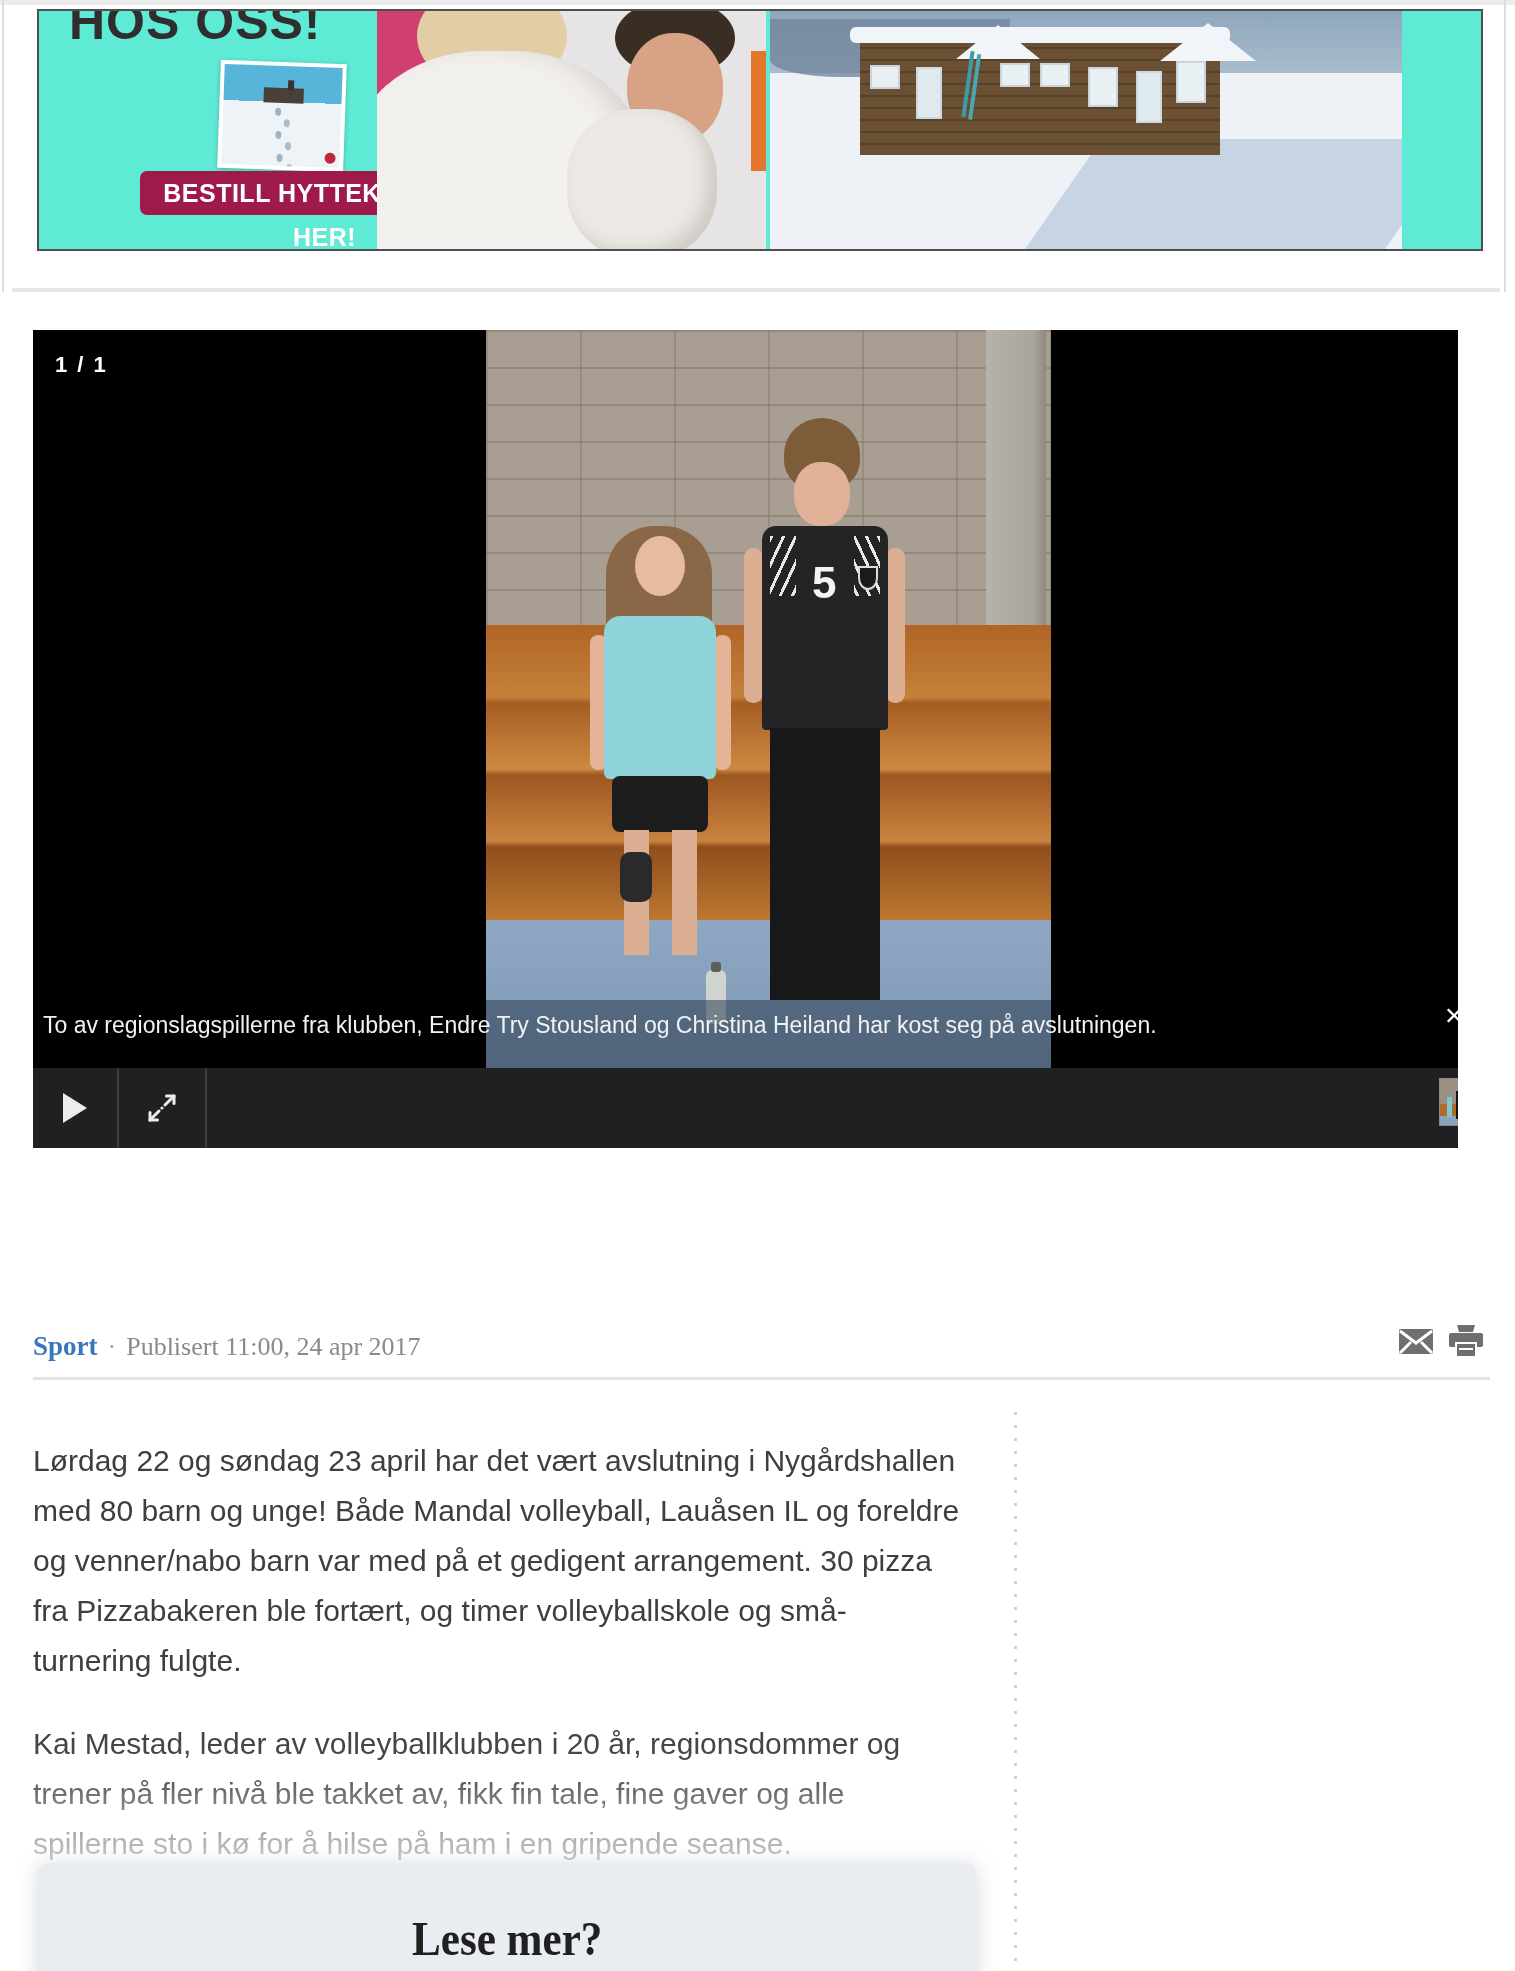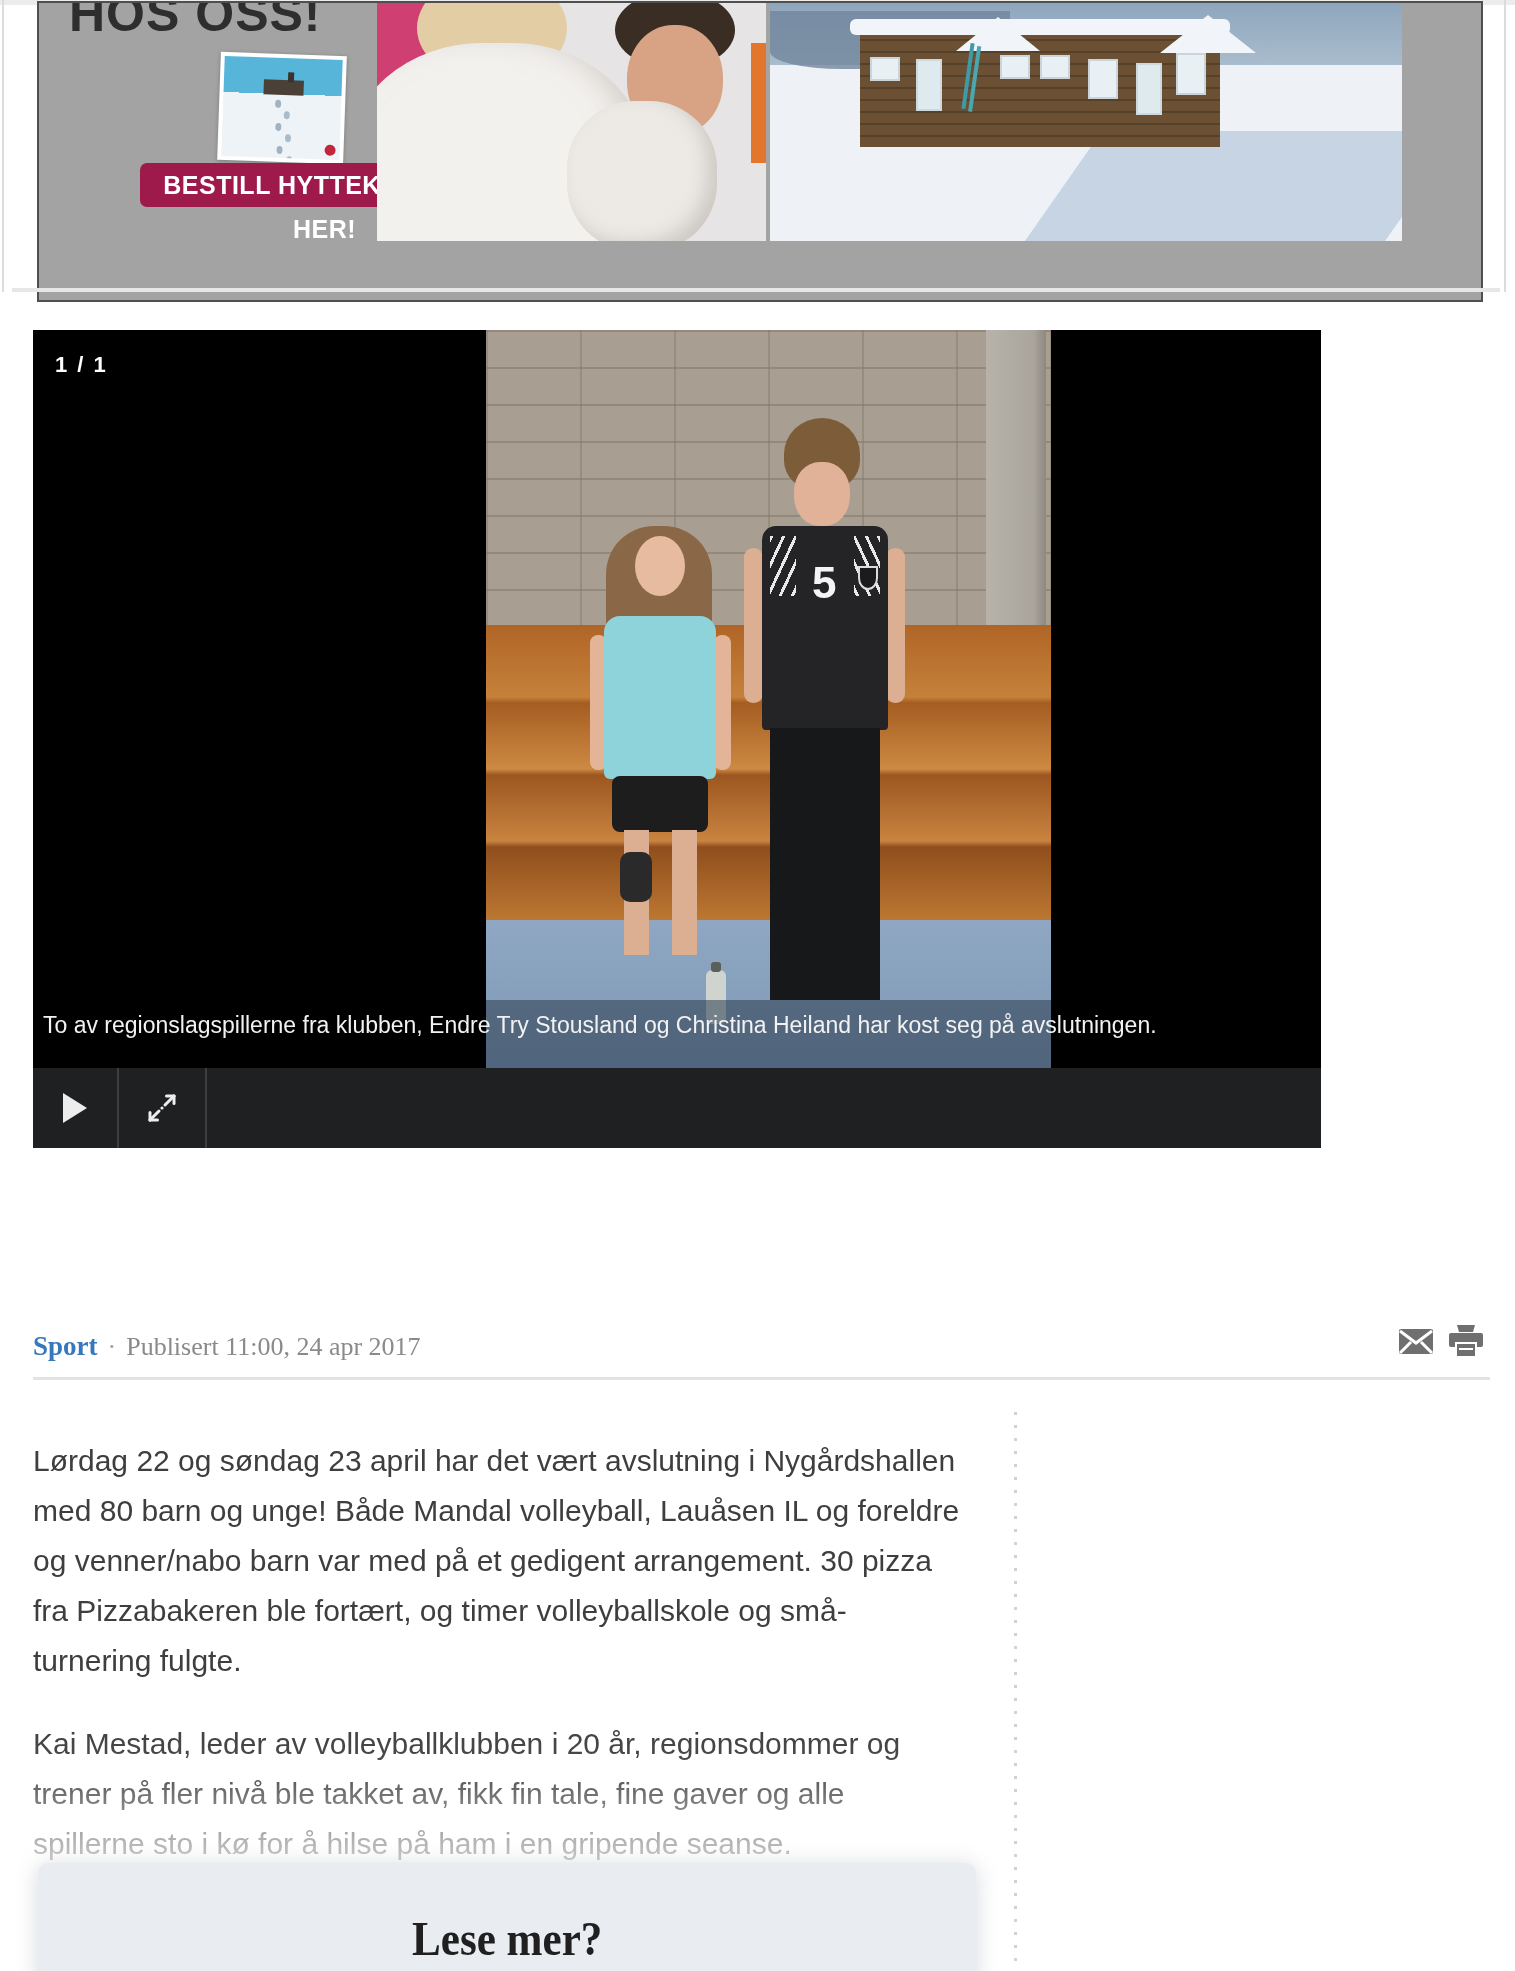--- a/index.html
+++ b/index.html
@@ -6,21 +6,21 @@
   .page{position:relative;width:1515px;height:1971px;overflow:hidden;background:#fff;
         font-family:"Liberation Sans", sans-serif;}
   .abs{position:absolute;}
 
   
   .top-strip{left:0;top:0;width:1515px;height:5px;background:#ececec;}
   .edge-l{left:2px;top:0;width:2px;height:292px;background:#dcdcdc;}
   .edge-r{left:1504px;top:0;width:2px;height:292px;background:#dcdcdc;}
 
   
-  .ad{left:37px;top:1px;width:1446px;height:301px;background:#a3a3a3;border:2px solid #4f4f4f;
+  .ad{left:37px;top:9px;width:1446px;height:242px;background:#5eead4;border:2px solid #4f4f4f;
       box-sizing:border-box;overflow:hidden;}
   .ad-headline{position:absolute;left:30px;top:-18px;font-size:50px;font-weight:bold;color:#2e2e2e;
       letter-spacing:1px;white-space:nowrap;}
   .catalog{position:absolute;left:180px;top:51px;width:126px;height:108px;background:#fff;
       box-shadow:0 1px 4px rgba(0,0,0,.25);transform:rotate(2deg);padding:4px;box-sizing:border-box;}
   .catalog-img{position:relative;width:100%;height:100%;background:linear-gradient(180deg,#56b5d8 0 36%,#eef3f7 36% 100%);overflow:hidden;}
   .catalog-cabin{position:absolute;left:40px;top:22px;width:40px;height:15px;background:#4a4038;}
   .catalog-chimney{position:absolute;left:64px;top:14px;width:6px;height:10px;background:#3a322c;}
   .prints{position:absolute;left:52px;top:42px;width:6px;height:8px;border-radius:50%;background:#9fb3c4;
       box-shadow:9px 11px 0 #a9bccb,1px 23px 0 #9fb3c4,11px 34px 0 #a9bccb,3px 46px 0 #9fb3c4,13px 56px 0 #a9bccb;}
@@ -56,21 +56,21 @@
   .snowground{position:absolute;left:0;top:130px;width:100%;height:108px;background:#eef2f7;}
   .snowshadow{position:absolute;left:290px;top:128px;width:360px;height:120px;background:#b9c9dd;
       transform:skewX(-35deg);opacity:.75;}
   .hellvik{left:1213px;top:0;width:148px;height:102px;background:#141414;color:#fff;text-align:center;}
   .hellvik-label{position:absolute;left:0;right:0;top:56px;font-size:20px;font-weight:bold;letter-spacing:.5px;}
 
   
   .div1{left:12px;top:288px;width:1488px;height:4px;background:#e7e7e7;}
 
   
-  .gallery{left:33px;top:330px;width:1288px;height:818px;background:#000;overflow:hidden;}
+  .gallery{left:33px;top:330px;width:1425px;height:818px;background:#000;overflow:hidden;}
   .counter{position:absolute;left:22px;top:22px;color:#fff;font-size:22px;font-weight:bold;letter-spacing:2px;}
   .photo{position:absolute;left:453px;top:0;width:565px;height:738px;overflow:hidden;
       background:#a59c8e;}
   .brickwall{position:absolute;left:0;top:0;width:100%;height:640px;background-color:#a89f92;
       background-image:repeating-linear-gradient(180deg,rgba(130,120,105,.55) 0 2px,transparent 2px 37px),
                        repeating-linear-gradient(90deg,rgba(130,120,105,.45) 0 2px,transparent 2px 94px);}
   .pillar{position:absolute;left:500px;top:0;width:60px;height:625px;
       background:linear-gradient(90deg,#b7b2aa,#a9a49c 80%,#8e887f);}
   .bleachers{position:absolute;left:0;top:295px;width:565px;height:300px;
       background:linear-gradient(180deg,#b06526 0%,#c5813a 24%,#a55d22 26%,#cd8a42 48%,#9c5620 50%,#c98440 72%,#8f4e1d 74%,#c07a33 100%);}

